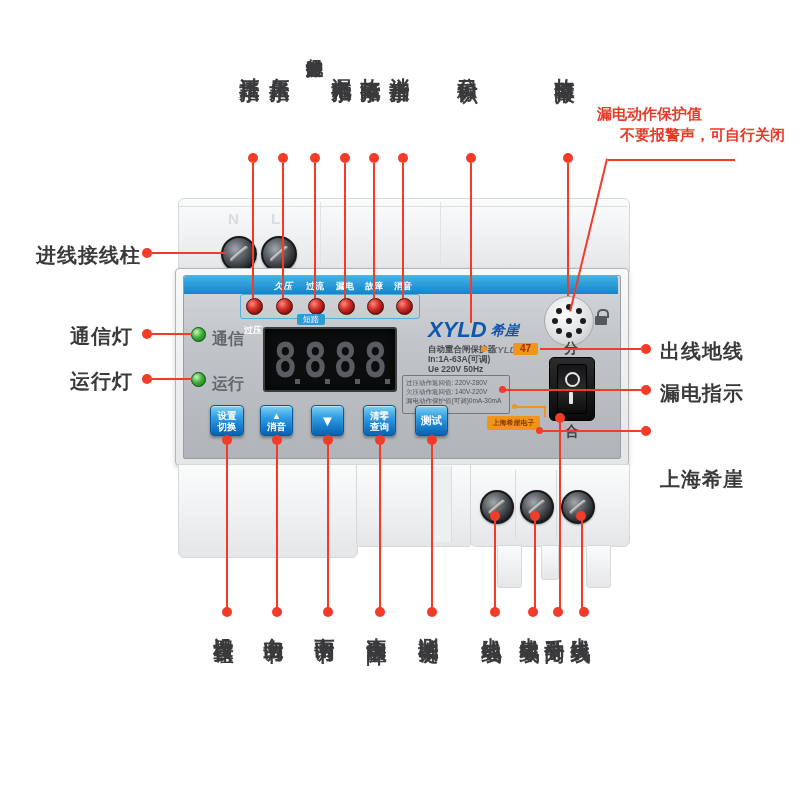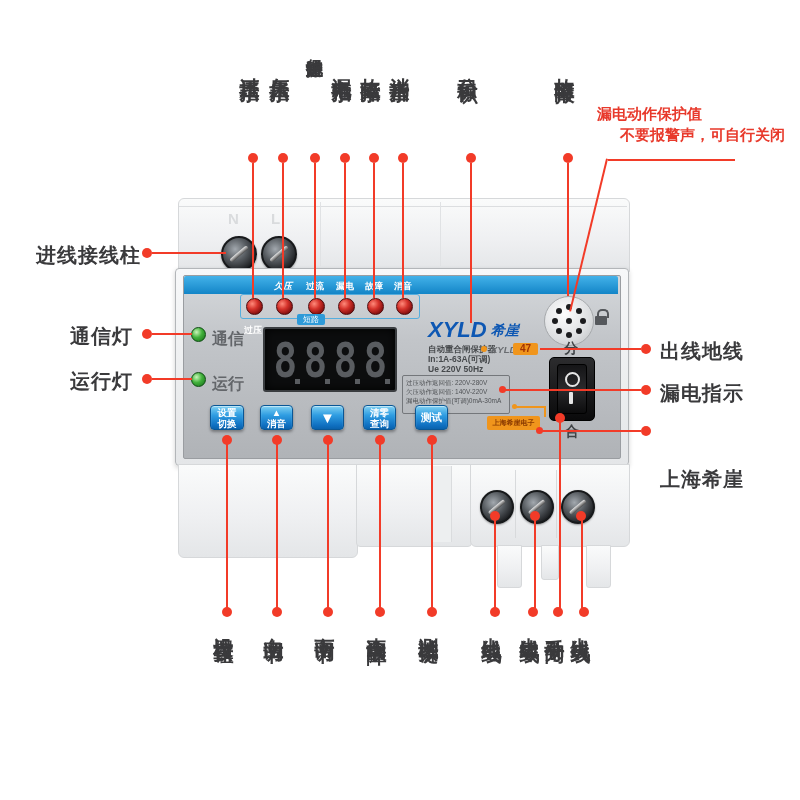--- a/index.html
+++ b/index.html
@@ -49,21 +49,21 @@
   .brand{position:absolute;font-style:italic;font-weight:900;color:#0d57b3;font-size:22px;letter-spacing:0;}
   .brandcn{font-size:14px;margin-left:4px;vertical-align:2px;}
   .prodtext{position:absolute;font-size:8.5px;line-height:10px;color:#46494c;font-weight:bold;white-space:nowrap;}
   .modeltxt{position:absolute;font-size:9.5px;font-weight:bold;font-style:italic;color:#6a6d71;}
   .tag-orange{position:absolute;background:#f0951c;border-radius:2px;text-align:center;font-weight:bold;}
   .specbox{position:absolute;border:1px solid #74777b;border-radius:2px;padding:2px 3px;
          font-size:6.5px;line-height:9px;color:#505356;white-space:nowrap;overflow:hidden;}
   .buzzer{position:absolute;width:48px;height:48px;border-radius:50%;border:1px solid #a6a9ac;
          background:radial-gradient(circle at 40% 35%,#fdfdfd 0%,#dddfe1 60%,#babdbf 100%);}
   .hole{position:absolute;width:6px;height:6px;border-radius:50%;background:#1b1c1e;}
-  .btn{position:absolute;height:25px;border:1px solid #0a5796;border-radius:4px;color:#fff;
+  .btn{position:absolute;height:31px;border:1px solid #0a5796;border-radius:4px;color:#fff;
        background:linear-gradient(180deg,#7fd0f2 0%,#2f9de2 40%,#0f6fc0 85%,#0a62ad 100%);
        box-shadow:0 2px 3px rgba(0,0,0,.35),inset 0 1px 1px rgba(255,255,255,.55);
        font-size:9.5px;line-height:11px;font-weight:bold;text-align:center;padding:0;
        display:flex;flex-direction:column;align-items:center;justify-content:center;
        font-family:"Liberation Sans",sans-serif;}
   .btn .big{font-size:15px;line-height:16px;}
   .btn .one{font-size:10.5px;}
   .switch-out{position:absolute;border-radius:5px;background:linear-gradient(180deg,#2c2c2e,#0a0a0b);
        border:1px solid #000;}
   .switch-in{position:absolute;border-radius:3px;border:1px solid #000;

